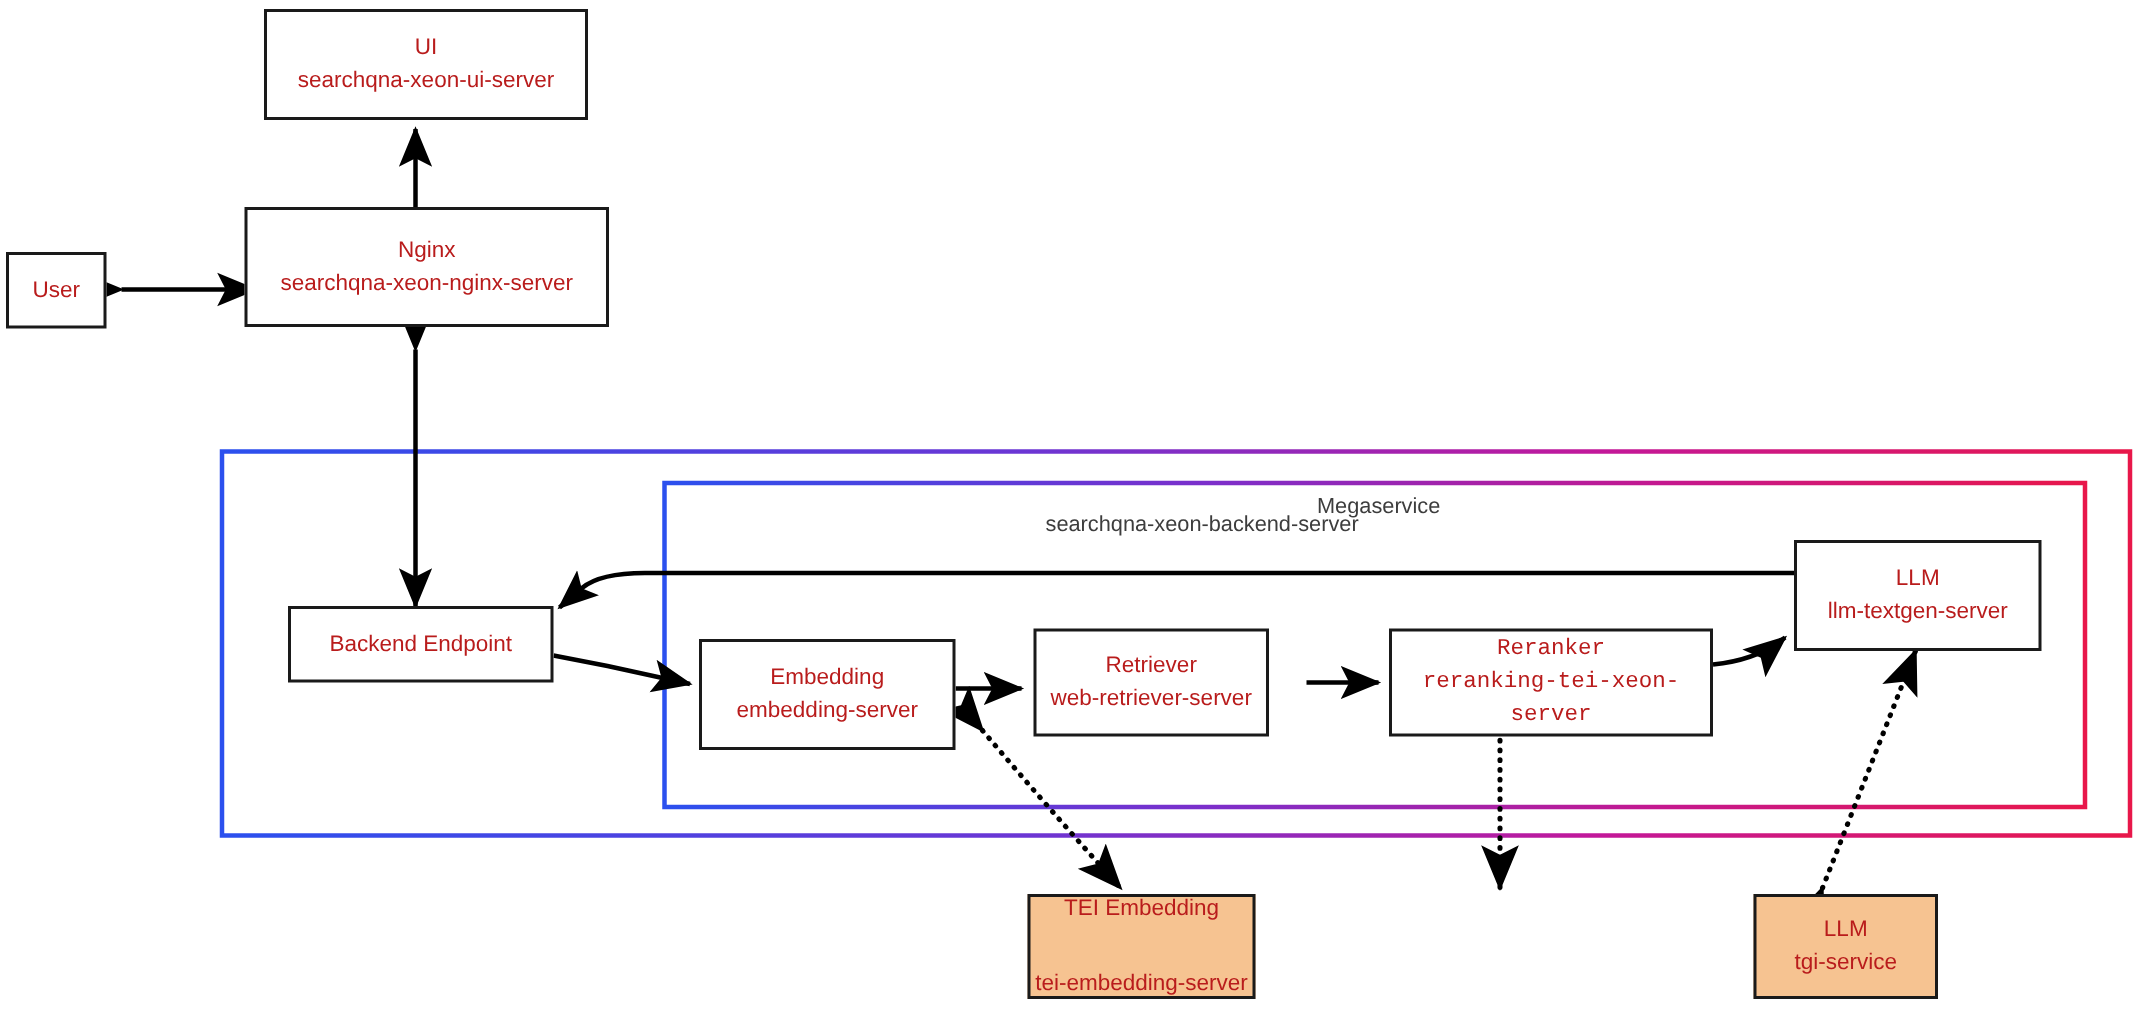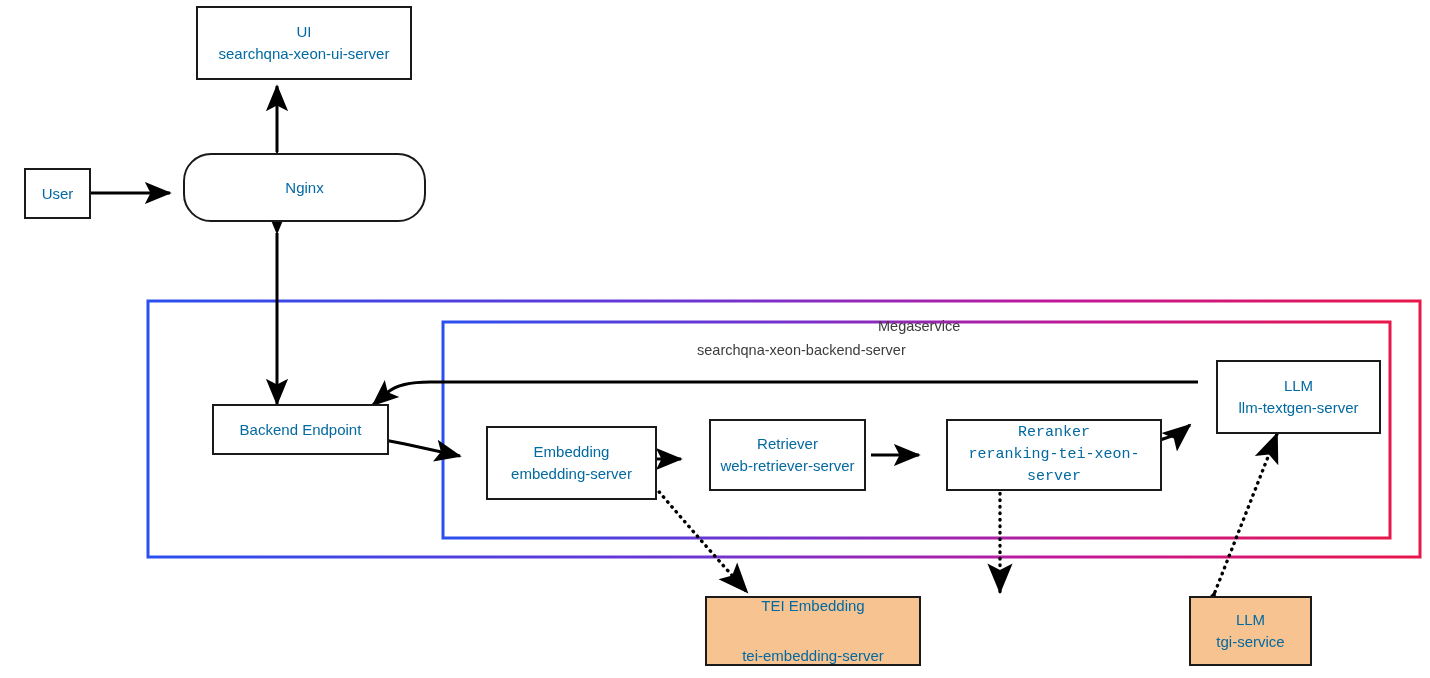--- a/index.html
+++ b/index.html
@@ -8,23 +8,22 @@
     width:1430px;height:678px;position:relative;overflow:hidden;
     color:#3b3b3b;
   }
   #canvas{position:absolute;left:0;top:0;width:1430px;height:678px;}
   .svg-layer{position:absolute;left:0;top:0;width:1430px;height:678px;pointer-events:none;}
   .node{
     position:absolute;box-sizing:border-box;
     border:2.5px solid #1a1a1a;background:#ffffff;
     display:flex;flex-direction:column;align-items:center;justify-content:center;
     text-align:center;line-height:1.45;
-    font-size:15px;color:#0369a1;
+    font-size:15px;color:#b91c1c;
     z-index:5;
-    margin-left:20px;
   }
   .node.orange{background:#f6c391;}
   .node .l1{display:block;}
   .node .l2{display:block;}
   .container-label{
     position:absolute;font-size:14.5px;color:#3d3d3d;white-space:nowrap;z-index:6;
   }
 </style>
 </head>
 <body>
@@ -46,21 +45,21 @@
         <stop offset="100%" stop-color="#e8174a"></stop>
       </linearGradient>
     </defs>
 
     <rect x="148" y="301" width="1272" height="256" fill="none" stroke="url(#bluered)" stroke-width="3"></rect>
 
     <rect x="443" y="322" width="947" height="216" fill="none" stroke="url(#bluered2)" stroke-width="3"></rect>
   </svg>
 
   <div class="container-label" style="left:697px;top:302px;margin-top:40px;">searchqna-xeon-backend-server</div>
-  <div class="container-label" style="left:878px;top:318px;">Megaservice</div>
+  <div class="container-label" style="left:878px;top:330px;">Megaservice</div>
 
   <svg class="svg-layer" style="z-index:4;" viewBox="0 0 1430 678" xmlns="http://www.w3.org/2000/svg">
     <defs>
       <marker id="ah" markerWidth="10" markerHeight="10" refX="8.4" refY="4" orient="auto" markerUnits="strokeWidth">
         <path d="M0,0.3 L9,4 L0,7.7 L1.9,4 Z" fill="#000"></path>
       </marker>
       <marker id="ahs" markerWidth="11" markerHeight="11" refX="9" refY="4.4" orient="auto" markerUnits="strokeWidth">
         <path d="M0,0.4 L9.6,4.4 L0,8.4 L2,4.4 Z" fill="#000"></path>
       </marker>
     </defs>
@@ -90,22 +89,23 @@
 
   <div class="node" style="left:176px;top:6px;width:216px;height:74px;">
     <span class="l1">UI</span>
     <span class="l2">searchqna-xeon-ui-server</span>
   </div>
 
   <div class="node" style="left:4px;top:168px;width:67px;height:51px;">
     <span class="l1">User</span>
   </div>
 
-  <div class="node" style="left:163px;top:153px;width:243px;height:69px;border-radius:28px;">
+  <div class="node" style="left:163px;top:138px;width:243px;height:80px;">
     <span class="l1">Nginx</span>
+    <span class="l2">searchqna-xeon-nginx-server</span>
   </div>
 
   <div class="node" style="left:192px;top:404px;width:177px;height:51px;">
     <span class="l1">Backend Endpoint</span>
   </div>
 
   <div class="node" style="left:466px;top:426px;width:171px;height:74px;">
     <span class="l1">Embedding</span>
     <span class="l2">embedding-server</span>
   </div>
@@ -118,21 +118,21 @@
   <div class="node" style="left:926px;top:419px;width:216px;height:72px;font-family:Liberation Mono, monospace;">
     <span class="l1">Reranker</span>
     <span class="l2">reranking-tei-xeon-server</span>
   </div>
 
   <div class="node" style="left:1196px;top:360px;width:165px;height:74px;">
     <span class="l1">LLM</span>
     <span class="l2">llm-textgen-server</span>
   </div>
 
-  <div class="node orange" style="left:685px;top:596px;width:216px;height:70px;gap:28px;">
+  <div class="node orange" style="left:685px;top:596px;width:152px;height:70px;gap:28px;">
     <span class="l1">TEI Embedding</span>
     <span class="l2">tei-embedding-server</span>
   </div>
 
 
   <div class="node orange" style="left:1169px;top:596px;width:123px;height:70px;">
     <span class="l1">LLM</span>
     <span class="l2">tgi-service</span>
   </div>
 

